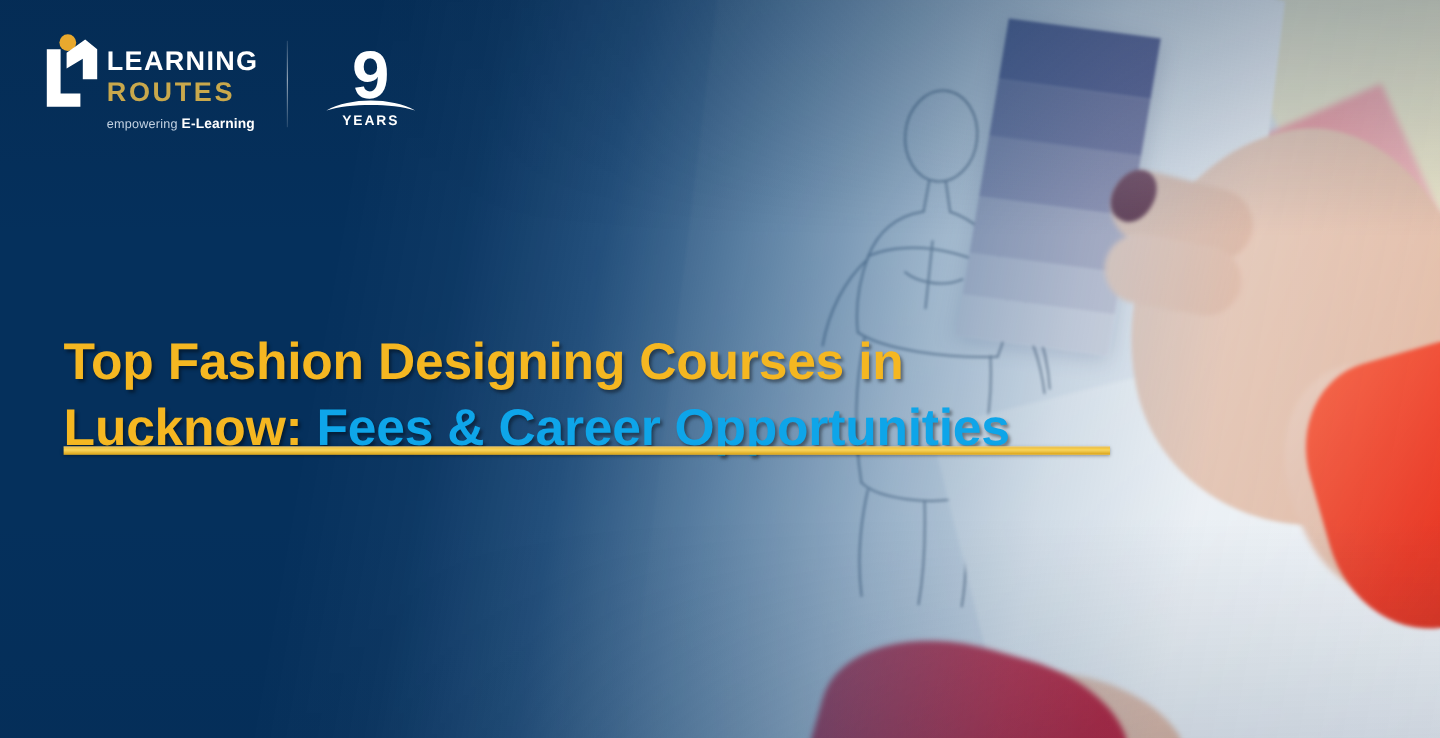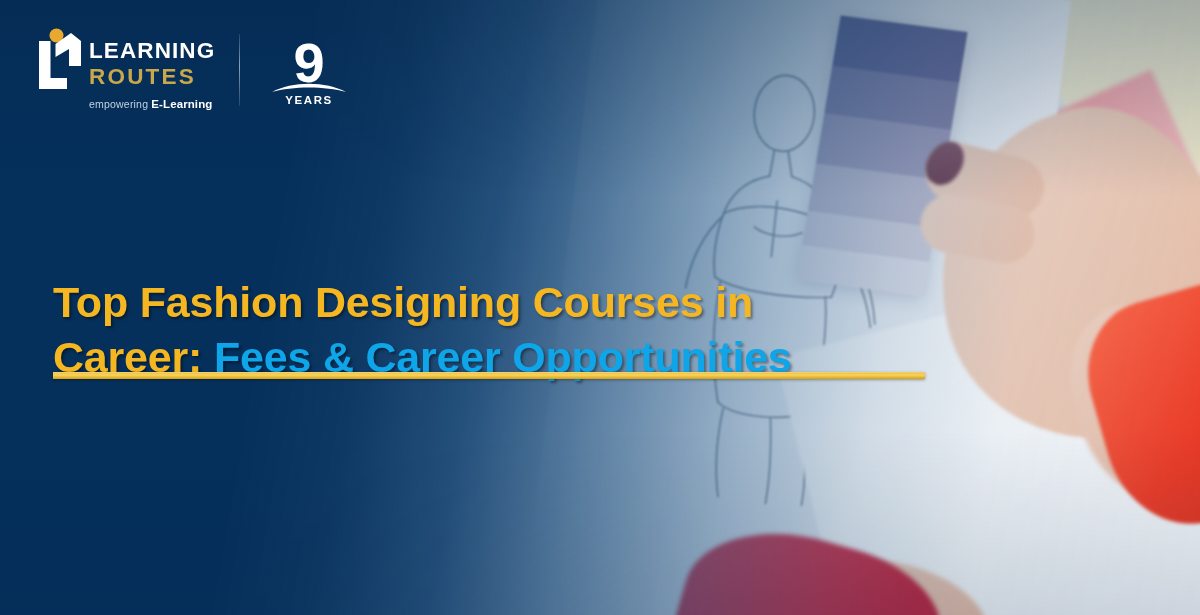--- a/index.html
+++ b/index.html
@@ -286,18 +286,18 @@
         <path d="M6 60 C 26 49, 60 49, 80 60 C 60 54, 26 54, 6 60 Z" fill="#ffffff"></path>
         <text x="43" y="72" text-anchor="middle" font-family="Liberation Sans, sans-serif" font-size="11.5" font-weight="bold" letter-spacing="1.6" fill="#ffffff">YEARS</text>
       </svg>
     </div>
   </div>
 
   <div id="heading">
     <div class="hline">
       <span class="gold">Top Fashion Designing Courses in</span>
     </div>
-    <div class="hline"><span class="gold">Career:</span><span class="white"> Fees &amp; Career Opportunities</span></div>
+    <div class="hline"><span class="gold">Lucknow:</span><span class="white"> Fees &amp; Career Opportunities</span></div>
   </div>
 
   <div id="rule"></div>
 
 </div>
 
 </body></html>

